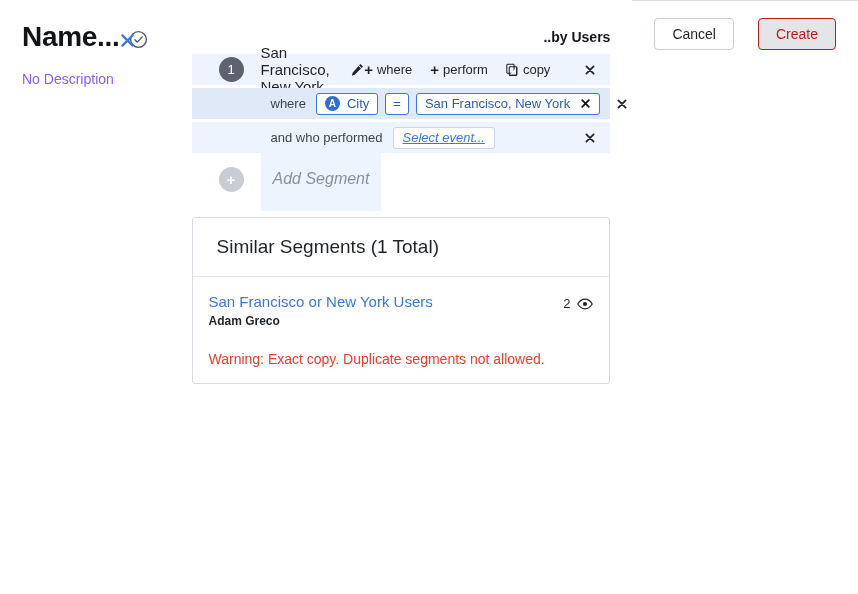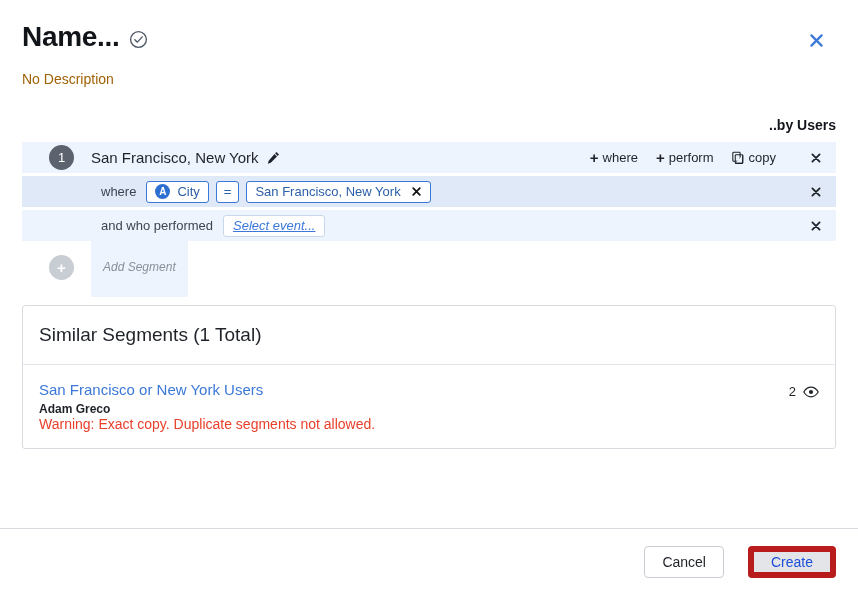--- a/index.html
+++ b/index.html
@@ -9,21 +9,21 @@
     background: #ffffff;
     font-family: "Liberation Sans", sans-serif;
     color: #1f2329;
     overflow: hidden;
   }
   .modal {
     position: relative;
     width: 858px; height: 594px;
     background: #ffffff;
     display: flex;
-    flex-direction: column;
+    flex-direction: row;
   }
 
   
   .header {
     padding: 20px 22px 0 22px;
     position: relative;
   }
   .title-row {
     display: flex;
     align-items: center;
@@ -38,21 +38,21 @@
   }
   .check-circle-icon {
     display: inline-flex;
     width: 19px; height: 19px;
     margin-top: 4px;
     color: #4b5563;
   }
   .subtitle {
     margin-top: 16px;
     font-size: 14px;
-    color: #a16207;
+    color: #8b5cf6;
     line-height: 18px;
   }
   .close-btn {
     position: absolute;
     top: 29px; right: 31px;
     width: 22px; height: 22px;
     display: flex; align-items: center; justify-content: center;
     color: #3c78d8;
     cursor: pointer;
     background: none; border: none; padding: 0;
@@ -197,40 +197,41 @@
     display: flex; align-items: center; justify-content: center;
     margin-left: 27px;
     font-size: 15px; font-weight: bold; line-height: 1;
     cursor: pointer;
     flex: 0 0 auto;
   }
   .add-seg-pill {
     margin-left: 17px;
     background: #eef4fd;
     padding: 23px 12px;
-    font-size: 12px;
+    font-size: 16px;
     font-style: italic;
     color: #8a9099;
     cursor: pointer;
   }
 
   
   .card {
     margin-top: 23px;
     border: 1px solid #d8dce1;
     border-radius: 3px;
     background: #ffffff;
   }
   .card-header {
     padding: 18px 16px;
     border-bottom: 1px solid #e2e5e9;
   }
   .card-title {
     font-size: 19px;
     color: #1f2329;
+    margin-left: 8px;
   }
   .card-row {
     display: flex;
     align-items: flex-start;
     padding: 16px;
     border-bottom: 1px solid #e7eaee;
   }
   .card-row:last-child { border-bottom: none; }
   .card-row-main { flex: 1; }
   .seg-link {
@@ -242,21 +243,21 @@
   }
   .seg-author {
     font-size: 12px;
     font-weight: bold;
     color: #1f2329;
     margin-top: 4px;
   }
   .seg-warning {
     font-size: 14px;
     color: #e8402a;
-    margin-top: 0;
+    margin-top: 23px;
   }
   .card-row-meta {
     display: flex;
     align-items: center;
     gap: 7px;
     font-size: 13px;
     color: #1f2329;
     padding-top: 3px;
   }
   .eye-icon { display: inline-flex; width: 16px; height: 12px; color: #1f2329; }
@@ -280,22 +281,22 @@
     font-family: "Liberation Sans", sans-serif;
     cursor: pointer;
   }
   .btn-cancel {
     background: #ffffff;
     border: 1px solid #c8cdd4;
     color: #1f2329;
   }
   .btn-create {
     background: #e3e5e8;
-    border: 6px solid #b91c1c;
-    color: #1d4ed8;
+    border: 1px solid #b91c1c;
+    color: #b91c1c;
     cursor: default;
   }
 </style>
 </head>
 <body>
 
 <div class="modal">
 
   <div class="header">
     <div class="title-row">

